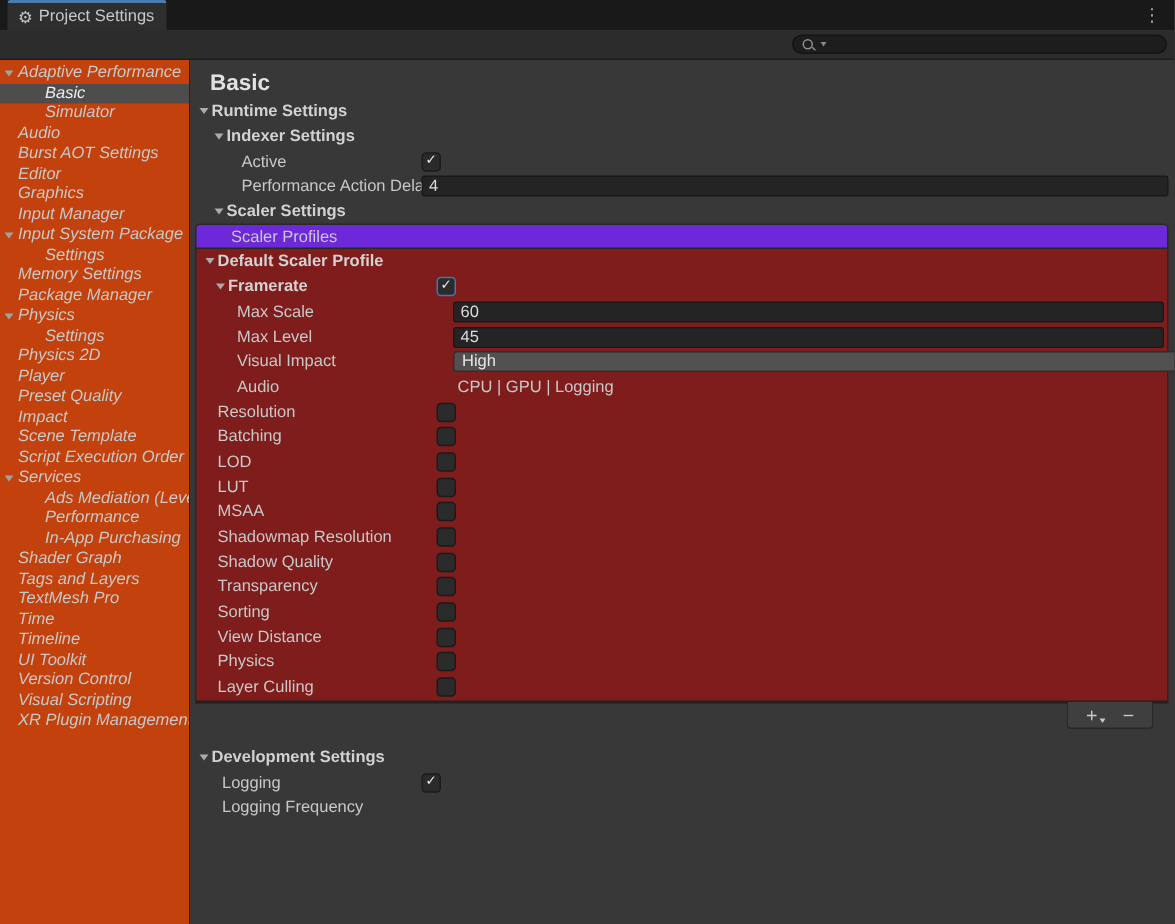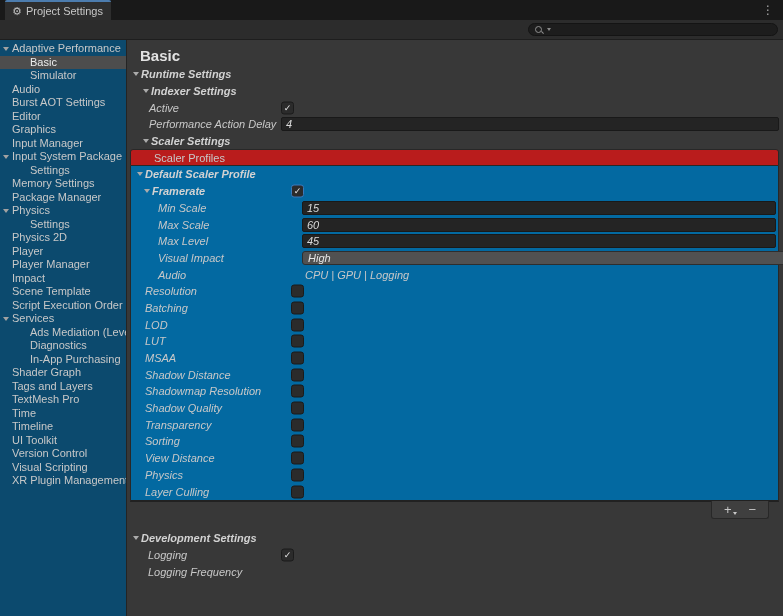--- a/index.html
+++ b/index.html
@@ -30,58 +30,58 @@
   }
   .mag{position:relative;width:10px;height:10px;flex:0 0 auto;}
   .mag::before{content:"";position:absolute;left:0;top:1px;width:5px;height:5px;
     border:1px solid #909090;border-radius:50%;}
   .mag::after{content:"";position:absolute;left:6px;top:7px;width:3px;height:1px;
     background:#909090;transform:rotate(45deg);}
   .mag-caret{width:0;height:0;margin-left:2px;border-left:2.5px solid transparent;
     border-right:2.5px solid transparent;border-top:3px solid #8a8a8a;}
   
   .bodywrap{display:flex;height:576px;}
-  .sidebar{width:127px;flex:0 0 127px;background:#0c4a6e;border-right:1px solid #242424;
-    box-sizing:border-box;padding-top:2px;overflow:hidden;}
+  .sidebar{width:127px;flex:0 0 127px;background:#c2410c;border-right:1px solid #242424;
+    box-sizing:border-box;padding-top:2px;overflow:hidden;font-style:italic;}
   .side-item{height:13.5px;line-height:13.5px;position:relative;padding-left:12px;
     white-space:nowrap;overflow:hidden;font-size:11px;color:#c8c8c8;cursor:default;}
   .side-item.ind1{padding-left:30px;}
   .side-item.selected{background:#4d4d4d;color:#ededed;}
   .sfold{position:absolute;left:3px;top:5px;width:0;height:0;
     border-left:3.5px solid transparent;border-right:3.5px solid transparent;
     border-top:4.5px solid #a2a2a2;}
   .main{flex:1;position:relative;background:#383838;overflow:hidden;}
   .title{height:26px;padding:7px 0 0 13px;font-size:15px;font-weight:bold;color:#e2e2e2;box-sizing:border-box;}
   
-  .row{height:16.7px;position:relative;font-style:italic;}
+  .row{height:16.7px;position:relative;}
   .lab{position:absolute;top:50%;transform:translateY(-50%);white-space:nowrap;}
   .hdr{font-weight:bold;color:#d2d2d2;}
   .fold{position:absolute;top:50%;margin-top:-2px;width:0;height:0;
     border-left:3.5px solid transparent;border-right:3.5px solid transparent;
     border-top:4.5px solid #ababab;cursor:default;}
   .l6{left:6px}.l13{left:13px}.l14{left:14px}.l16{left:16px}.l21{left:21px}
-  .l23{left:23px}.l24{left:24px}.l27{left:27px}.l30{left:22px}
+  .l23{left:23px}.l24{left:24px}.l27{left:27px}.l30{left:34px}
   .ctrl{position:absolute;top:50%;transform:translateY(-50%);}
   .c154{left:154px;right:4px}.c171{left:171px;right:2px}
   .p154{left:154px}.p160{left:160px}
   
   .field{height:14px;background:#242424;border:1px solid #191919;border-radius:2px;
     color:#dadada;padding:0 4px;display:flex;align-items:center;font-size:11px;box-sizing:border-box;}
   .cb{width:13px;height:13px;background:#2b2b2b;border:1px solid #1b1b1b;border-radius:3px;
     display:flex;align-items:center;justify-content:center;box-sizing:border-box;
     color:#e8e8e8;font-size:9px;line-height:1;font-family:"DejaVu Sans",sans-serif;}
   .cb.focused{border:1px solid #3a79bb;}
   .dd{height:14px;background:#515151;border:1px solid #2e2e2e;border-radius:3px;
     display:flex;align-items:center;padding:0 16px 0 5px;color:#e6e6e6;
     position:relative;box-sizing:border-box;}
   .target-text{color:#c8c8c8;}
   
-  .list-header{height:16.7px;margin:0 4px 0 3px;background:#b91c1c;
+  .list-header{height:16.7px;margin:0 4px 0 3px;background:#6d28d9;
     border:1px solid #282828;border-radius:3px 3px 0 0;position:relative;box-sizing:border-box;}
-  .list-body{margin:0 4px 0 3px;background:#0369a1;
+  .list-body{margin:0 4px 0 3px;background:#7f1d1d;
     border-left:1px solid #282828;border-right:1px solid #282828;
     border-bottom:2px solid #212121;box-sizing:border-box;text-align:center;}
   .list-footer{height:20px;position:relative;margin-right:4px;}
   .footer-tab{position:absolute;right:10px;top:-1px;width:58px;height:18px;
     background:#3f3f3f;border:1px solid #282828;border-top:none;border-radius:0 0 3px 3px;
     display:flex;align-items:center;justify-content:space-evenly;box-sizing:border-box;}
   .list-btn{color:#c8c8c8;font-size:13px;line-height:1;display:flex;align-items:flex-end;cursor:default;}
   .add-caret{width:0;height:0;margin:0 0 1px 1px;border-left:2.5px solid transparent;
     border-right:2.5px solid transparent;border-top:3px solid #c8c8c8;}
   .gap8{height:8px;}
@@ -116,27 +116,27 @@
     <div class="side-item"><span>Graphics</span></div>
     <div class="side-item"><span>Input Manager</span></div>
     <div class="side-item"><span class="sfold"></span><span>Input System Package</span></div>
     <div class="side-item ind1"><span>Settings</span></div>
     <div class="side-item"><span>Memory Settings</span></div>
     <div class="side-item"><span>Package Manager</span></div>
     <div class="side-item"><span class="sfold"></span><span>Physics</span></div>
     <div class="side-item ind1"><span>Settings</span></div>
     <div class="side-item"><span>Physics 2D</span></div>
     <div class="side-item"><span>Player</span></div>
-    <div class="side-item"><span>Player Manager</span></div>
+    <div class="side-item"><span>Preset Quality</span></div>
     <div class="side-item"><span>Impact</span></div>
     <div class="side-item"><span>Scene Template</span></div>
     <div class="side-item"><span>Script Execution Order</span></div>
     <div class="side-item"><span class="sfold"></span><span>Services</span></div>
     <div class="side-item ind1"><span>Ads Mediation (Level</span></div>
-    <div class="side-item ind1"><span>Diagnostics</span></div>
+    <div class="side-item ind1"><span>Performance</span></div>
     <div class="side-item ind1"><span>In-App Purchasing</span></div>
     <div class="side-item"><span>Shader Graph</span></div>
     <div class="side-item"><span>Tags and Layers</span></div>
     <div class="side-item"><span>TextMesh Pro</span></div>
     <div class="side-item"><span>Time</span></div>
     <div class="side-item"><span>Timeline</span></div>
     <div class="side-item"><span>UI Toolkit</span></div>
     <div class="side-item"><span>Version Control</span></div>
     <div class="side-item"><span>Visual Scripting</span></div>
     <div class="side-item"><span>XR Plugin Management</span></div>
@@ -180,26 +180,20 @@
         <span class="lab l14 hdr">Default Scaler Profile</span>
       </div>
       <div class="row">
         <span class="fold l13"></span>
         <span class="lab l21 hdr">Framerate</span>
         <span class="cb focused ctrl p160">
             <span>✓</span>
           </span>
       </div>
       <div class="row">
-        <span class="lab l27">Min Scale</span>
-        <span class="field ctrl c171">
-            <span>15</span>
-          </span>
-      </div>
-      <div class="row">
         <span class="lab l27">Max Scale</span>
         <span class="field ctrl c171">
             <span>60</span>
           </span>
       </div>
       <div class="row">
         <span class="lab l27">Max Level</span>
         <span class="field ctrl c171">
             <span>45</span>
           </span>
@@ -226,24 +220,20 @@
       <div class="row">
         <span class="lab l14">LOD</span>
         <span class="cb ctrl p160"></span>
       </div>
       <div class="row">
         <span class="lab l14">LUT</span>
         <span class="cb ctrl p160"></span>
       </div>
       <div class="row">
         <span class="lab l14">MSAA</span>
-        <span class="cb ctrl p160"></span>
-      </div>
-      <div class="row">
-        <span class="lab l14">Shadow Distance</span>
         <span class="cb ctrl p160"></span>
       </div>
       <div class="row">
         <span class="lab l14">Shadowmap Resolution</span>
         <span class="cb ctrl p160"></span>
       </div>
       <div class="row">
         <span class="lab l14">Shadow Quality</span>
         <span class="cb ctrl p160"></span>
       </div>

